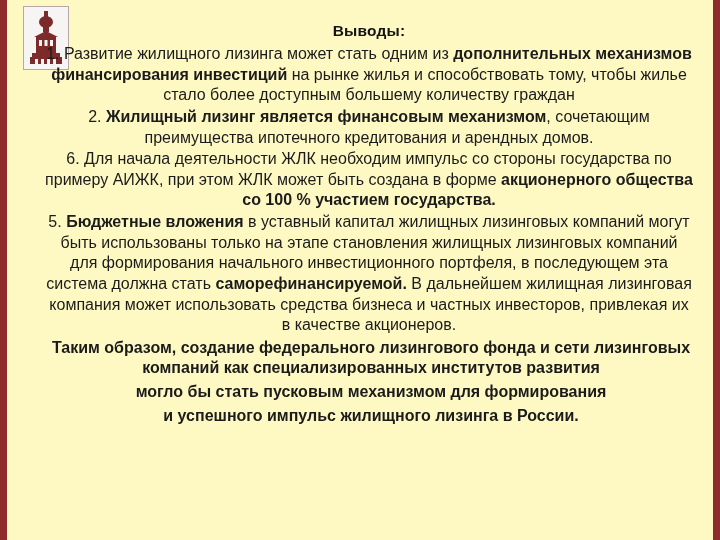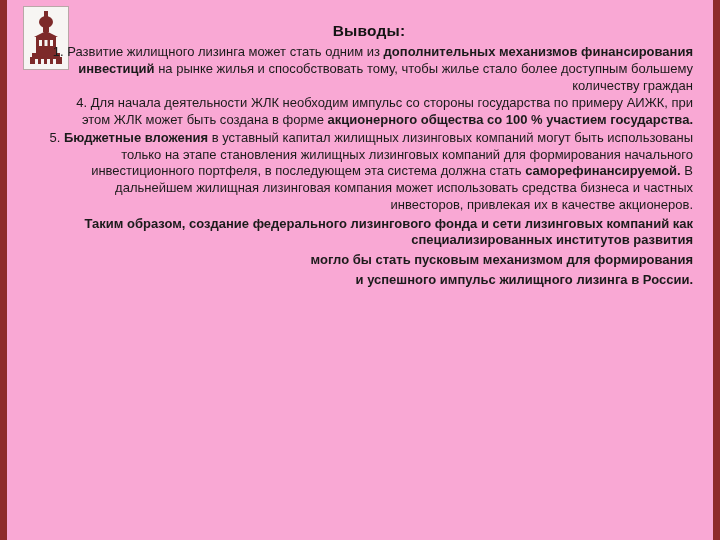--- a/index.html
+++ b/index.html
@@ -14,21 +14,21 @@
     color: #1c1c1c;
     overflow: hidden;
   }
   .slide {
     position: relative;
     width: 720px;
     height: 540px;
     box-sizing: border-box;
     border-left: 7px solid #8e2b2b;
     border-right: 7px solid #8e2b2b;
-    background: #f9a8d4;
+    background: #fef9c3;
   }
   .logo {
     position: absolute;
     left: 16px;
     top: 6px;
     width: 44px;
     height: 62px;
     background: #f6f4f2;
     border: 1px solid #b9a7a7;
     overflow: hidden;
@@ -43,23 +43,23 @@
   .heading {
     text-align: center;
     font-weight: bold;
     font-size: 15.5px;
     letter-spacing: 0.2px;
     margin: 0 0 4px 0;
     color: #141414;
   }
   p.para {
     margin: 0 0 1px 0;
-    font-size: 13px;
+    font-size: 16px;
     line-height: 1.29;
-    text-align: right;
+    text-align: center;
     color: #1b1b1b;
   }
   p.para b { font-weight: bold; }
   .tail {
     margin-top: 2px;
   }
   .tail p { margin: 0 0 3px 4px; }
 </style>
 </head>
 <body>
@@ -87,21 +87,22 @@
         <rect x="23" y="52" width="3" height="5"></rect>
         <rect x="29" y="52" width="3" height="5"></rect>
       </g>
     </svg>
   </div>
 
   <div class="content">
     <div class="heading">Выводы:</div>
     <div id="body-paragraphs">
         <p class="para"><span>1. Развитие жилищного лизинга может стать одним из </span><b>дополнительных механизмов финансирования инвестиций</b><span> на рынке жилья и способствовать тому, чтобы жилье стало более доступным большему количеству граждан</span></p>
-        <p class="para"><span>4. Для начала деятельности ЖЛК необходим импульс со стороны государства по примеру АИЖК, при этом ЖЛК может быть создана в форме </span><b>акционерного общества со 100 % участием государства.</b></p>
+        <p class="para"><span>2. </span><b>Жилищный лизинг является финансовым механизмом</b><span>, сочетающим преимущества ипотечного кредитования и арендных домов.</span></p>
+        <p class="para"><span>6. Для начала деятельности ЖЛК необходим импульс со стороны государства по примеру АИЖК, при этом ЖЛК может быть создана в форме </span><b>акционерного общества со 100 % участием государства.</b></p>
         <p class="para"><span>5. </span><b>Бюджетные вложения</b><span> в уставный капитал жилищных лизинговых компаний могут быть использованы только на этапе становления жилищных лизинговых компаний для формирования начального инвестиционного портфеля, в последующем эта система должна стать </span><b>саморефинансируемой.</b><span> В дальнейшем жилищная лизинговая компания может использовать средства бизнеса и частных инвесторов, привлекая их в качестве акционеров.</span></p>
       </div>
     <div class="tail" id="closing-paragraphs">
         <p class="para"><b>Таким образом, создание федерального лизингового фонда и сети лизинговых компаний как специализированных институтов развития</b></p>
         <p class="para"><b>могло бы стать пусковым механизмом для формирования</b></p>
         <p class="para"><b>и успешного импульс жилищного лизинга в России.</b></p>
       </div>
   </div>
 
 </div>

